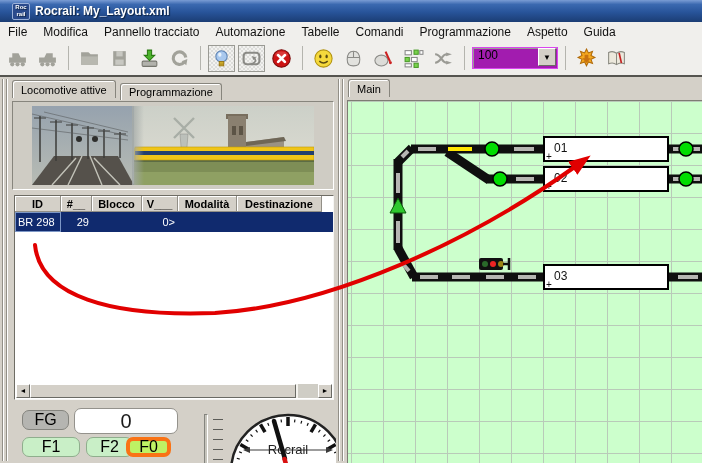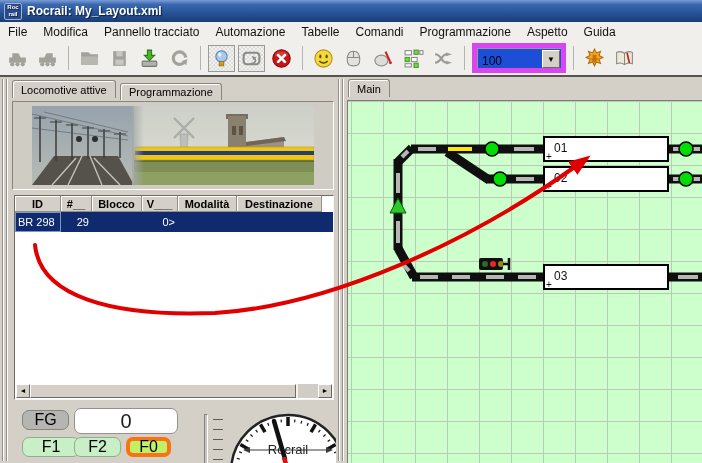--- a/index.html
+++ b/index.html
@@ -1,41 +1,41 @@
 <!DOCTYPE html>
 <html><head>
 <meta charset="utf-8">
 <style>
   html,body{margin:0;padding:0;}
   body{width:702px;height:463px;position:relative;overflow:hidden;
        font-family:"Liberation Sans","DejaVu Sans",sans-serif;background:#d4d0c8;}
   
   .titlebar{position:absolute;top:0;left:0;right:0;height:22px;
     background:linear-gradient(180deg,#7a9cd4 0%,#3b69b0 20%,#28549a 55%,#1b3d74 100%);
-    display:flex;align-items:center;gap:5px;padding-left:4px;color:#fff;
+    display:flex;align-items:center;gap:5px;padding-left:12px;color:#fff;
     font-size:12px;font-weight:bold;text-shadow:1px 1px 1px #0a1f3c;}
   .app-icon{width:16px;height:15px;border-radius:2px;background:#2a4a8c;border:1px solid #9ab0d8;
     color:#fff;font-size:6px;line-height:7px;text-align:center;font-weight:bold;overflow:hidden;}
   
   .menubar{position:absolute;top:22px;left:0;right:0;height:19px;background:#f0efec;
     display:flex;align-items:center;font-size:12px;color:#111;}
   .menu-item{padding:14px 8px;white-space:nowrap;}
   
   .toolbar{position:absolute;top:41px;left:0;right:0;height:34px;background:#f0efec;
     display:flex;align-items:center;padding-left:4px;gap:3px;}
   .tb-sep{width:1px;height:24px;background:#b4b4ae;margin:0 4px;}
   .tb-btn{width:27px;height:27px;display:flex;align-items:center;justify-content:center;
     border:1px solid transparent;box-sizing:border-box;}
   .tb-btn svg{width:21px;height:21px;}
   .tb-btn.pressed{border:1px solid #9a9a94;background-color:#f2f2f0;
     background-image:linear-gradient(45deg,#dddddb 25%,transparent 25%,transparent 75%,#dddddb 75%),
                      linear-gradient(45deg,#dddddb 25%,transparent 25%,transparent 75%,#dddddb 75%);
     background-size:4px 4px;background-position:0 0,2px 2px;}
-  .combo{width:84px;height:20px;background:#1d4ed8;border:5px solid #d946ef;
-    box-shadow:inset 1px 1px 0 #9a9a94;display:flex;align-items:flex-end;}
+  .combo{width:84px;height:20px;background:#a21caf;border:1px solid #d946ef;
+    box-shadow:inset 1px 1px 0 #9a9a94;display:flex;align-items:flex-start;}
   .combo-text{flex:1;font-size:12px;padding-left:5px;color:#000;}
   .combo-btn{width:16px;height:16px;margin-right:1px;background:#d4d0c8;
     border:1px solid;border-color:#fff #6a6a64 #6a6a64 #fff;
     display:flex;align-items:center;justify-content:center;font-size:8px;color:#000;}
   .frame-line{position:absolute;top:75px;left:0;right:0;height:2px;background:#55544f;}
   
   .sash{position:absolute;top:77px;bottom:0;background:#d4d0c8;}
   .sash .gr{position:absolute;top:2px;bottom:2px;width:2px;
     background:linear-gradient(90deg,#928f87 1px,#ffffff 1px);}
   
@@ -320,21 +320,21 @@
       <div class="sb-thumb" style="left:14px;width:266px;"></div>
       <div class="sb-page" style="right:14px;width:20px;"></div>
       <div class="sb-btn" style="right:0;">►</div>
     </div>
   </div>
 
   <div class="btn btn-gray" style="left:12px;top:333px;width:47px;height:20px;">FG</div>
   <div class="speed-display" style="left:64px;top:331px;width:102px;height:24px;">0</div>
   <div id="fnrow">
       <div class="btn fn-green" style="left: 12px; top: 360px; width: 58px; height: 20px;">F1</div>
-      <div class="btn fn-green" style="left: 64px; top: 360px; width: 47px; height: 20px;">F2</div>
+      <div class="btn fn-green" style="left: 76px; top: 360px; width: 47px; height: 20px;">F2</div>
       <div class="btn fn-red" style="left: 116px; top: 360px; width: 45px; height: 20px;">F0</div>
     </div>
 
   <div class="vslider">
     <div class="groove"></div>
     <div class="tick" style="top:5px;"></div>
       <div class="tick" style="top:15px;"></div>
     <div class="tick" style="top:25px;"></div>
       <div class="tick" style="top:35px;"></div>
     <div class="tick" style="top:45px;"></div>

